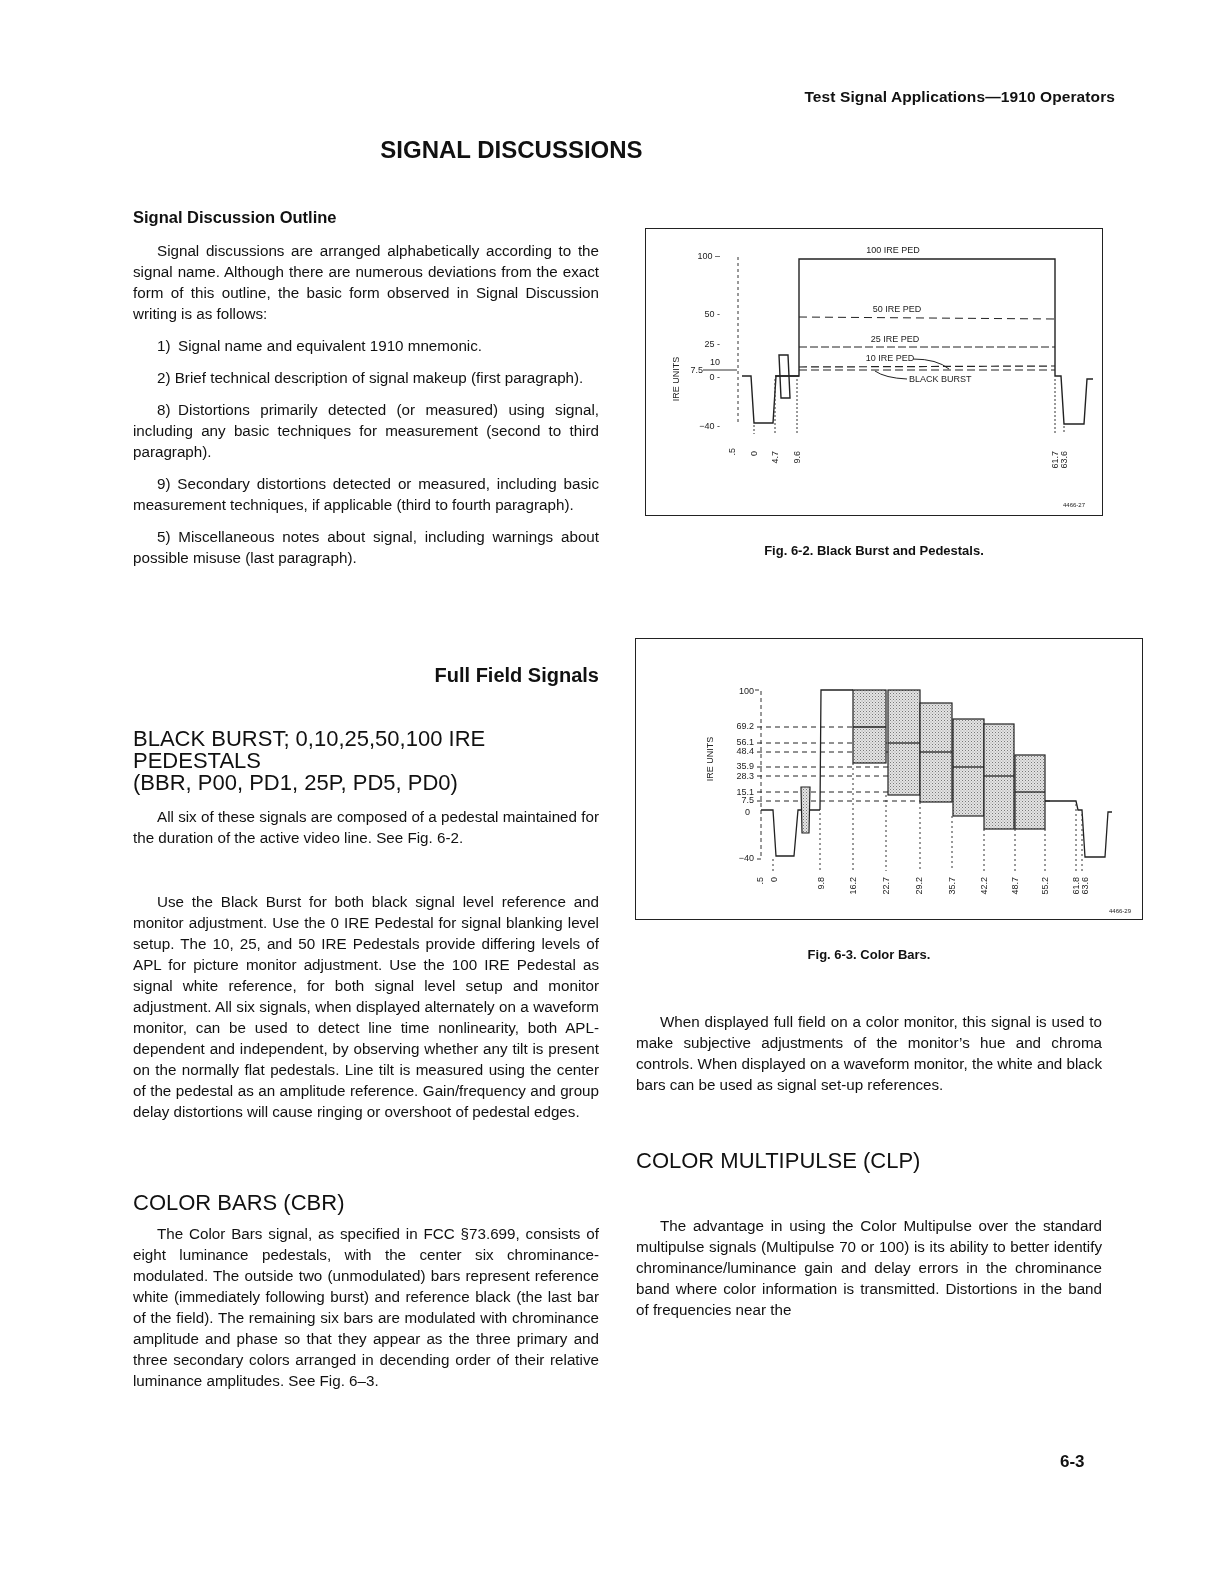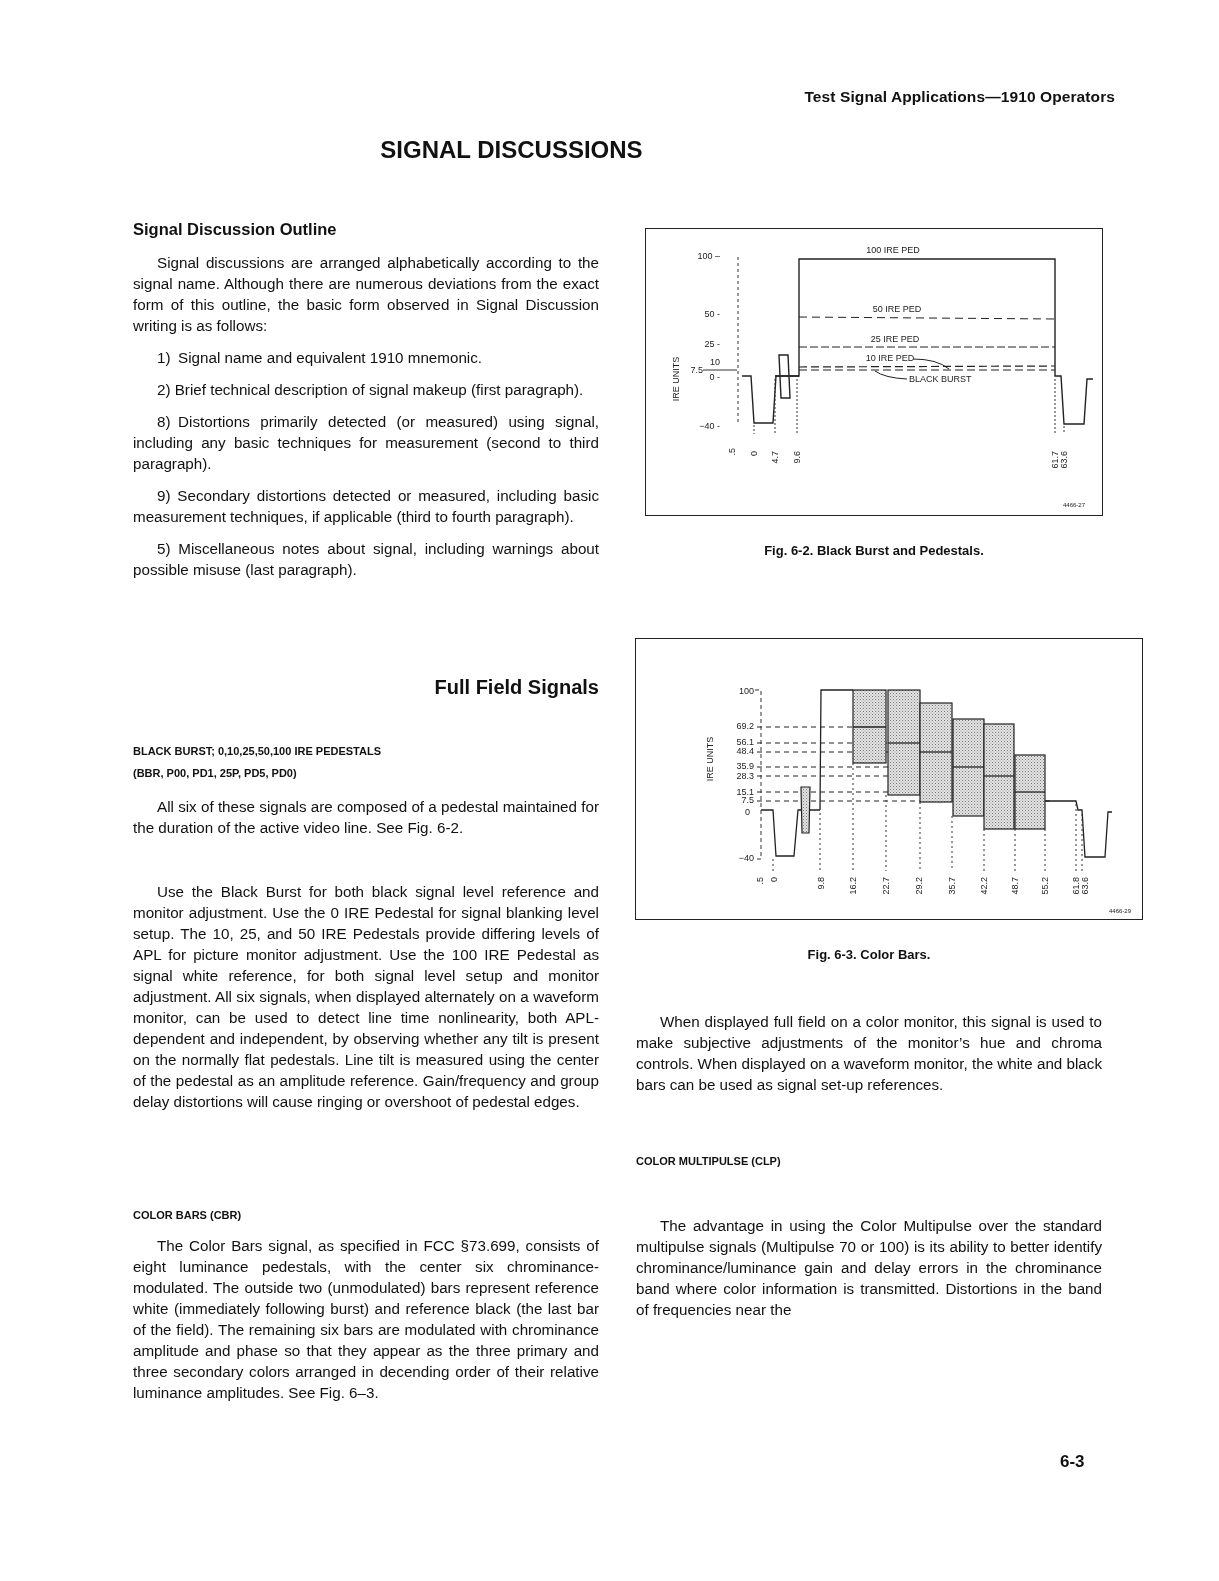--- a/index.html
+++ b/index.html
@@ -1,25 +1,25 @@
 <!DOCTYPE html>
 <html><head>
 <meta charset="utf-8">
 <style>
   html, body { margin:0; padding:0; background:#ffffff; }
   body { width:1219px; height:1581px; position:relative; overflow:hidden; font-family:"Liberation Sans", sans-serif; color:#111; }
   .abs { position:absolute; }
   .running-head { left:600px; top:88px; width:515px; text-align:right; font-weight:bold; font-size:15.5px; letter-spacing:0.1px; }
   .page-title { left:0; top:136px; width:1023px; text-align:center; font-weight:bold; font-size:24px; }
   .col { position:absolute; width:466px; font-size:15.2px; line-height:21px; }
-  .col-left { left:133px;margin-top:12px; }
+  .col-left { left:133px; }
   .col-right { left:636px; }
   .h-sub { font-weight:bold; font-size:16.5px; margin:0; line-height:21px; }
   .h-section { font-weight:bold; font-size:20px; text-align:right; margin:0; }
-  .h-caps { font-weight:bold; font-size:11px; line-height:22px; margin:0; }
+  .h-caps { font-weight:normal; font-size:22px; line-height:22px; margin:0; }
   p { margin:0; text-align:justify; }
   p.indent { text-indent:24px; }
   .fig-frame { position:absolute; border:1.5px solid #222; box-sizing:border-box;text-align:right; }
   .fig-caption { position:absolute; font-weight:bold; font-size:13px; text-align:center; }
   .page-num { left:1060px; top:1452px; font-weight:bold; font-size:17px; }
   svg text { font-family:"Liberation Sans", sans-serif; fill:#222; }
 </style>
 </head>
 <body>
 

